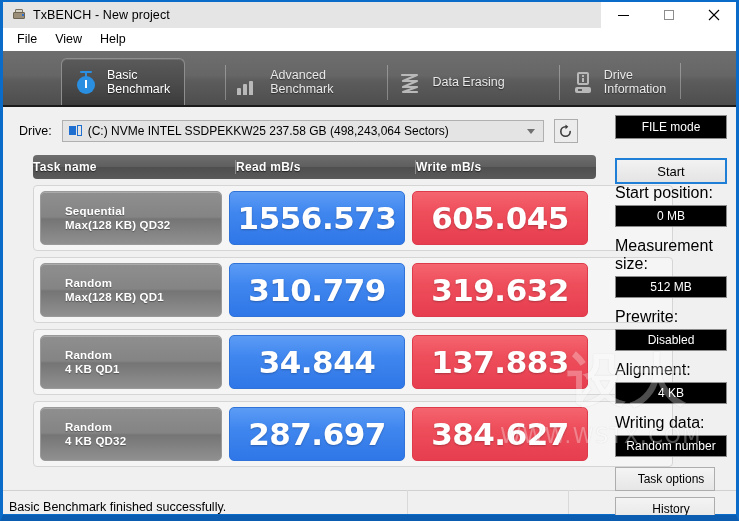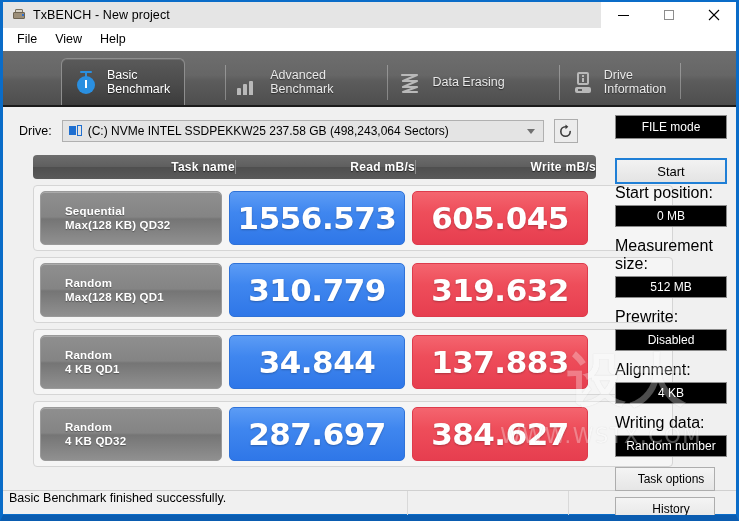--- a/index.html
+++ b/index.html
@@ -244,21 +244,21 @@
     border-radius: 4px;
     background: linear-gradient(to bottom, #6d6d6d 0%, #5f5f5f 48%, #4f4f4f 52%, #5a5a5a 100%);
     display: flex;
     align-items: center;
     color: #ffffff;
     font-size: 12px;
     font-weight: bold;
     letter-spacing: 0.3px;
   }
   .th {
-    text-align: right;
+    text-align: left;
     position: relative;
     text-shadow: 0 1px 1px rgba(0,0,0,0.6);
   }
   .th-task { width: 202px; }
   .th-read { width: 180px; border-left: 1px solid #8e8e8e; }
   .th-write { width: 181px; border-left: 1px solid #8e8e8e; }
 
   .row {
     width: 640px;
     height: 66px;
@@ -356,21 +356,21 @@
     margin-top: 6px;
     padding-left: 12px;
   }
 
   
   .statusbar {
     height: 24px;
     background: #f0f0f0;
     border-top: 1px solid #d0d0d0;
     display: flex;
-    align-items: flex-start;
+    align-items: flex-end;
   }
   .status-text {
     flex: 0 0 404px;
     font-size: 12.5px;
     color: #000;
     padding-left: 6px;
     white-space: nowrap;
   }
   .status-sep { width: 1px; height: 24px; background: #d9d9d9; }
   .status-cell { flex: 0 0 160px; height: 24px; }

